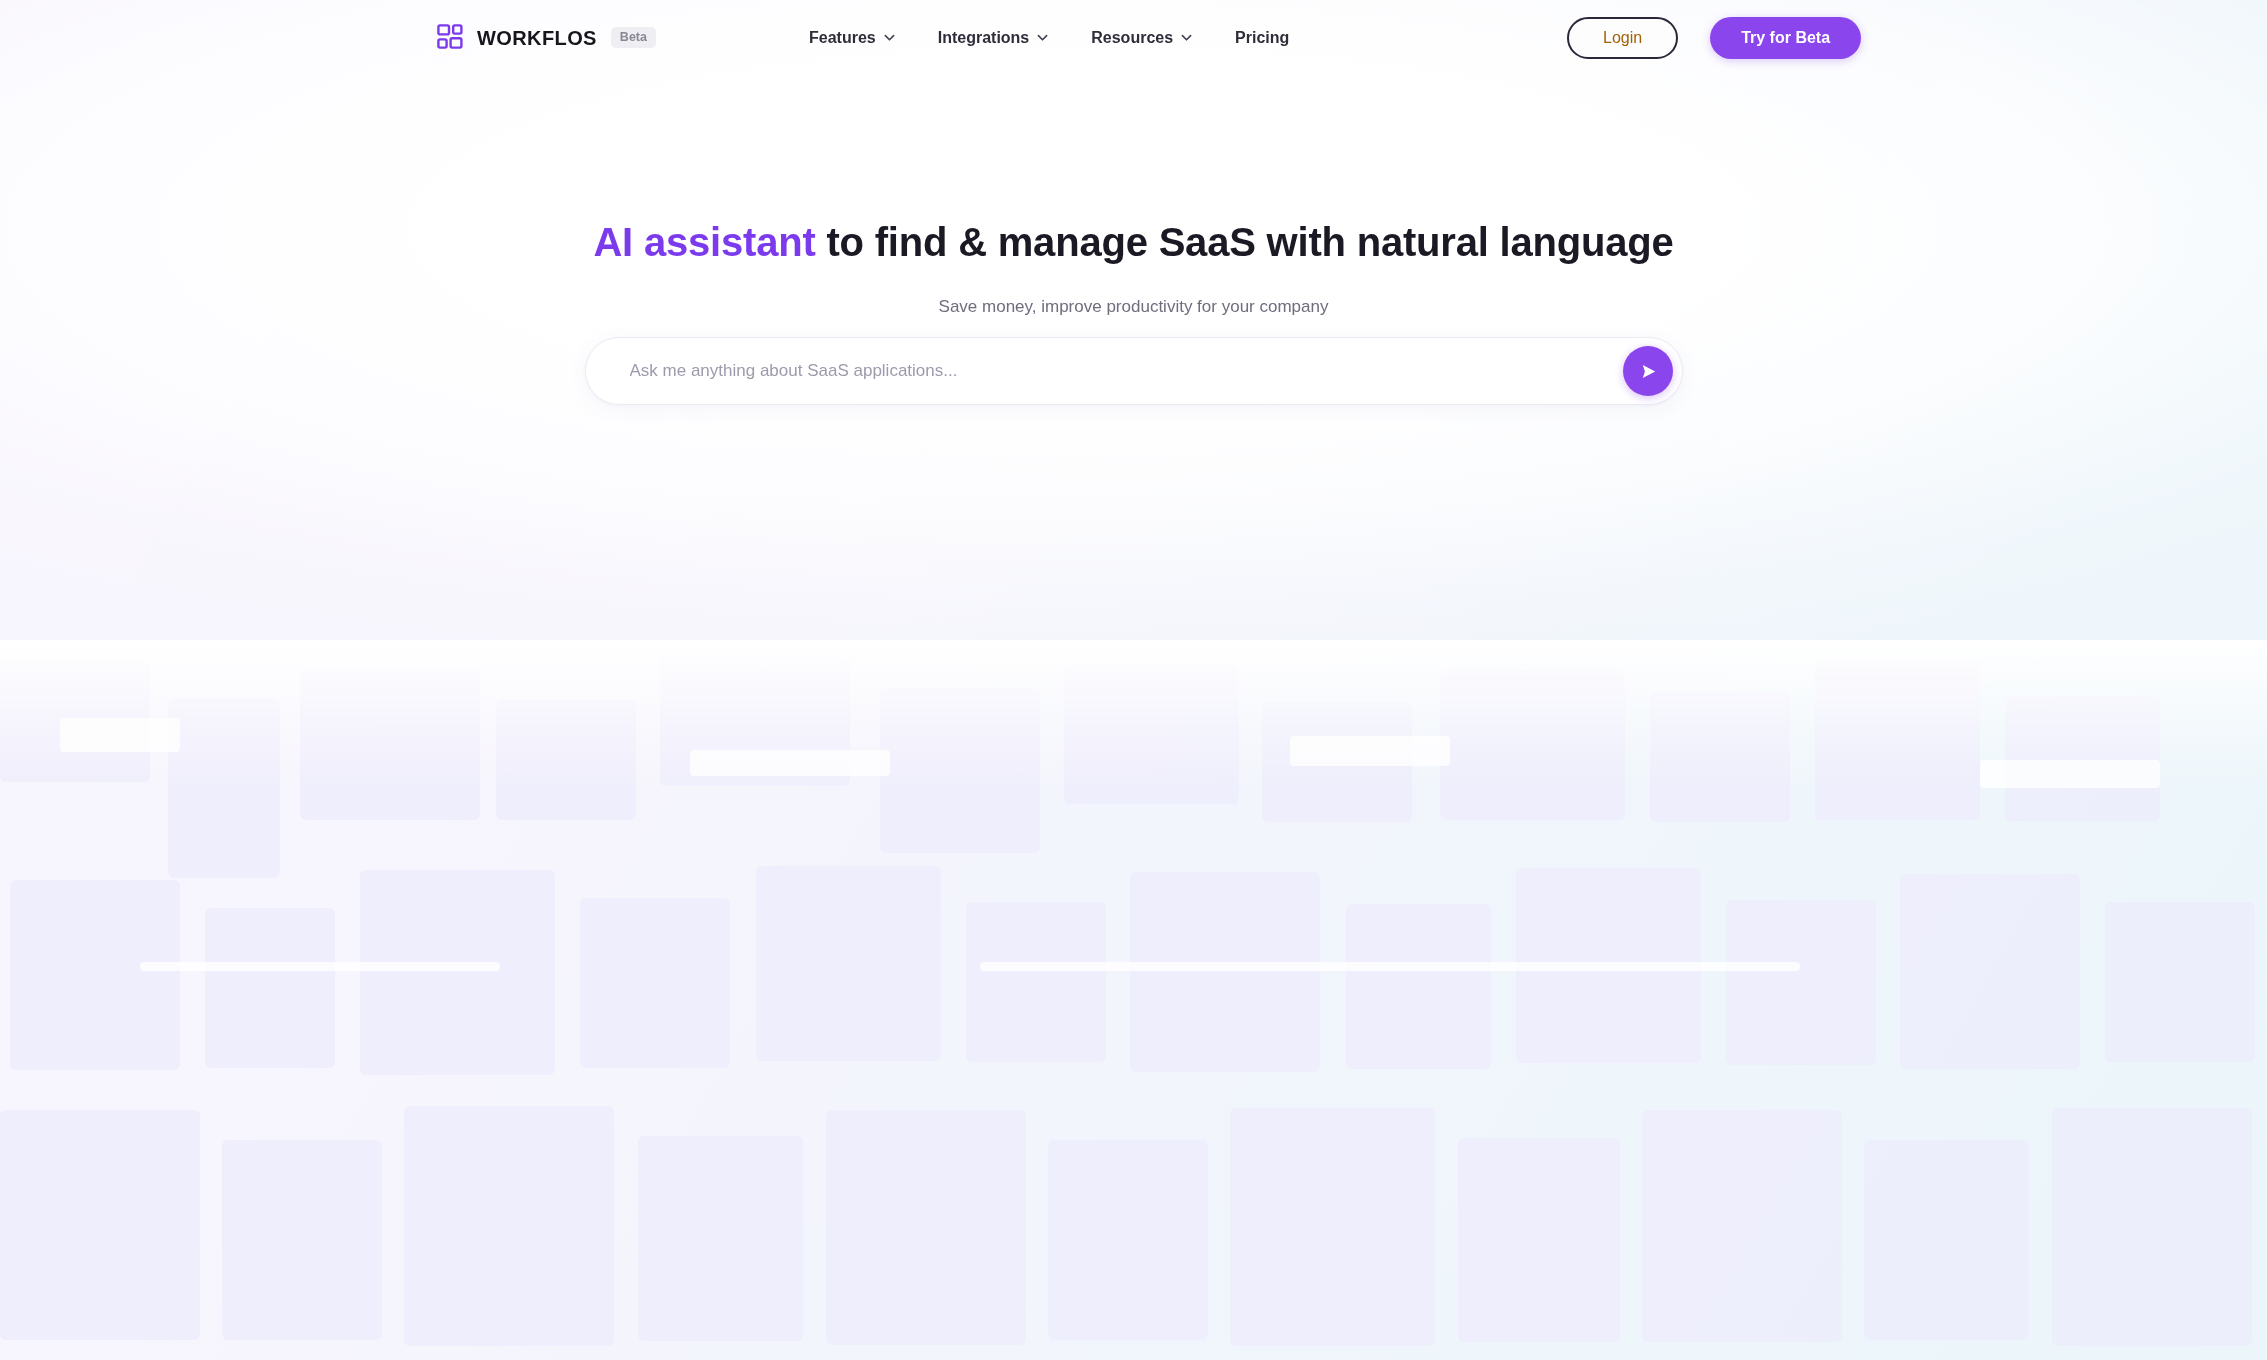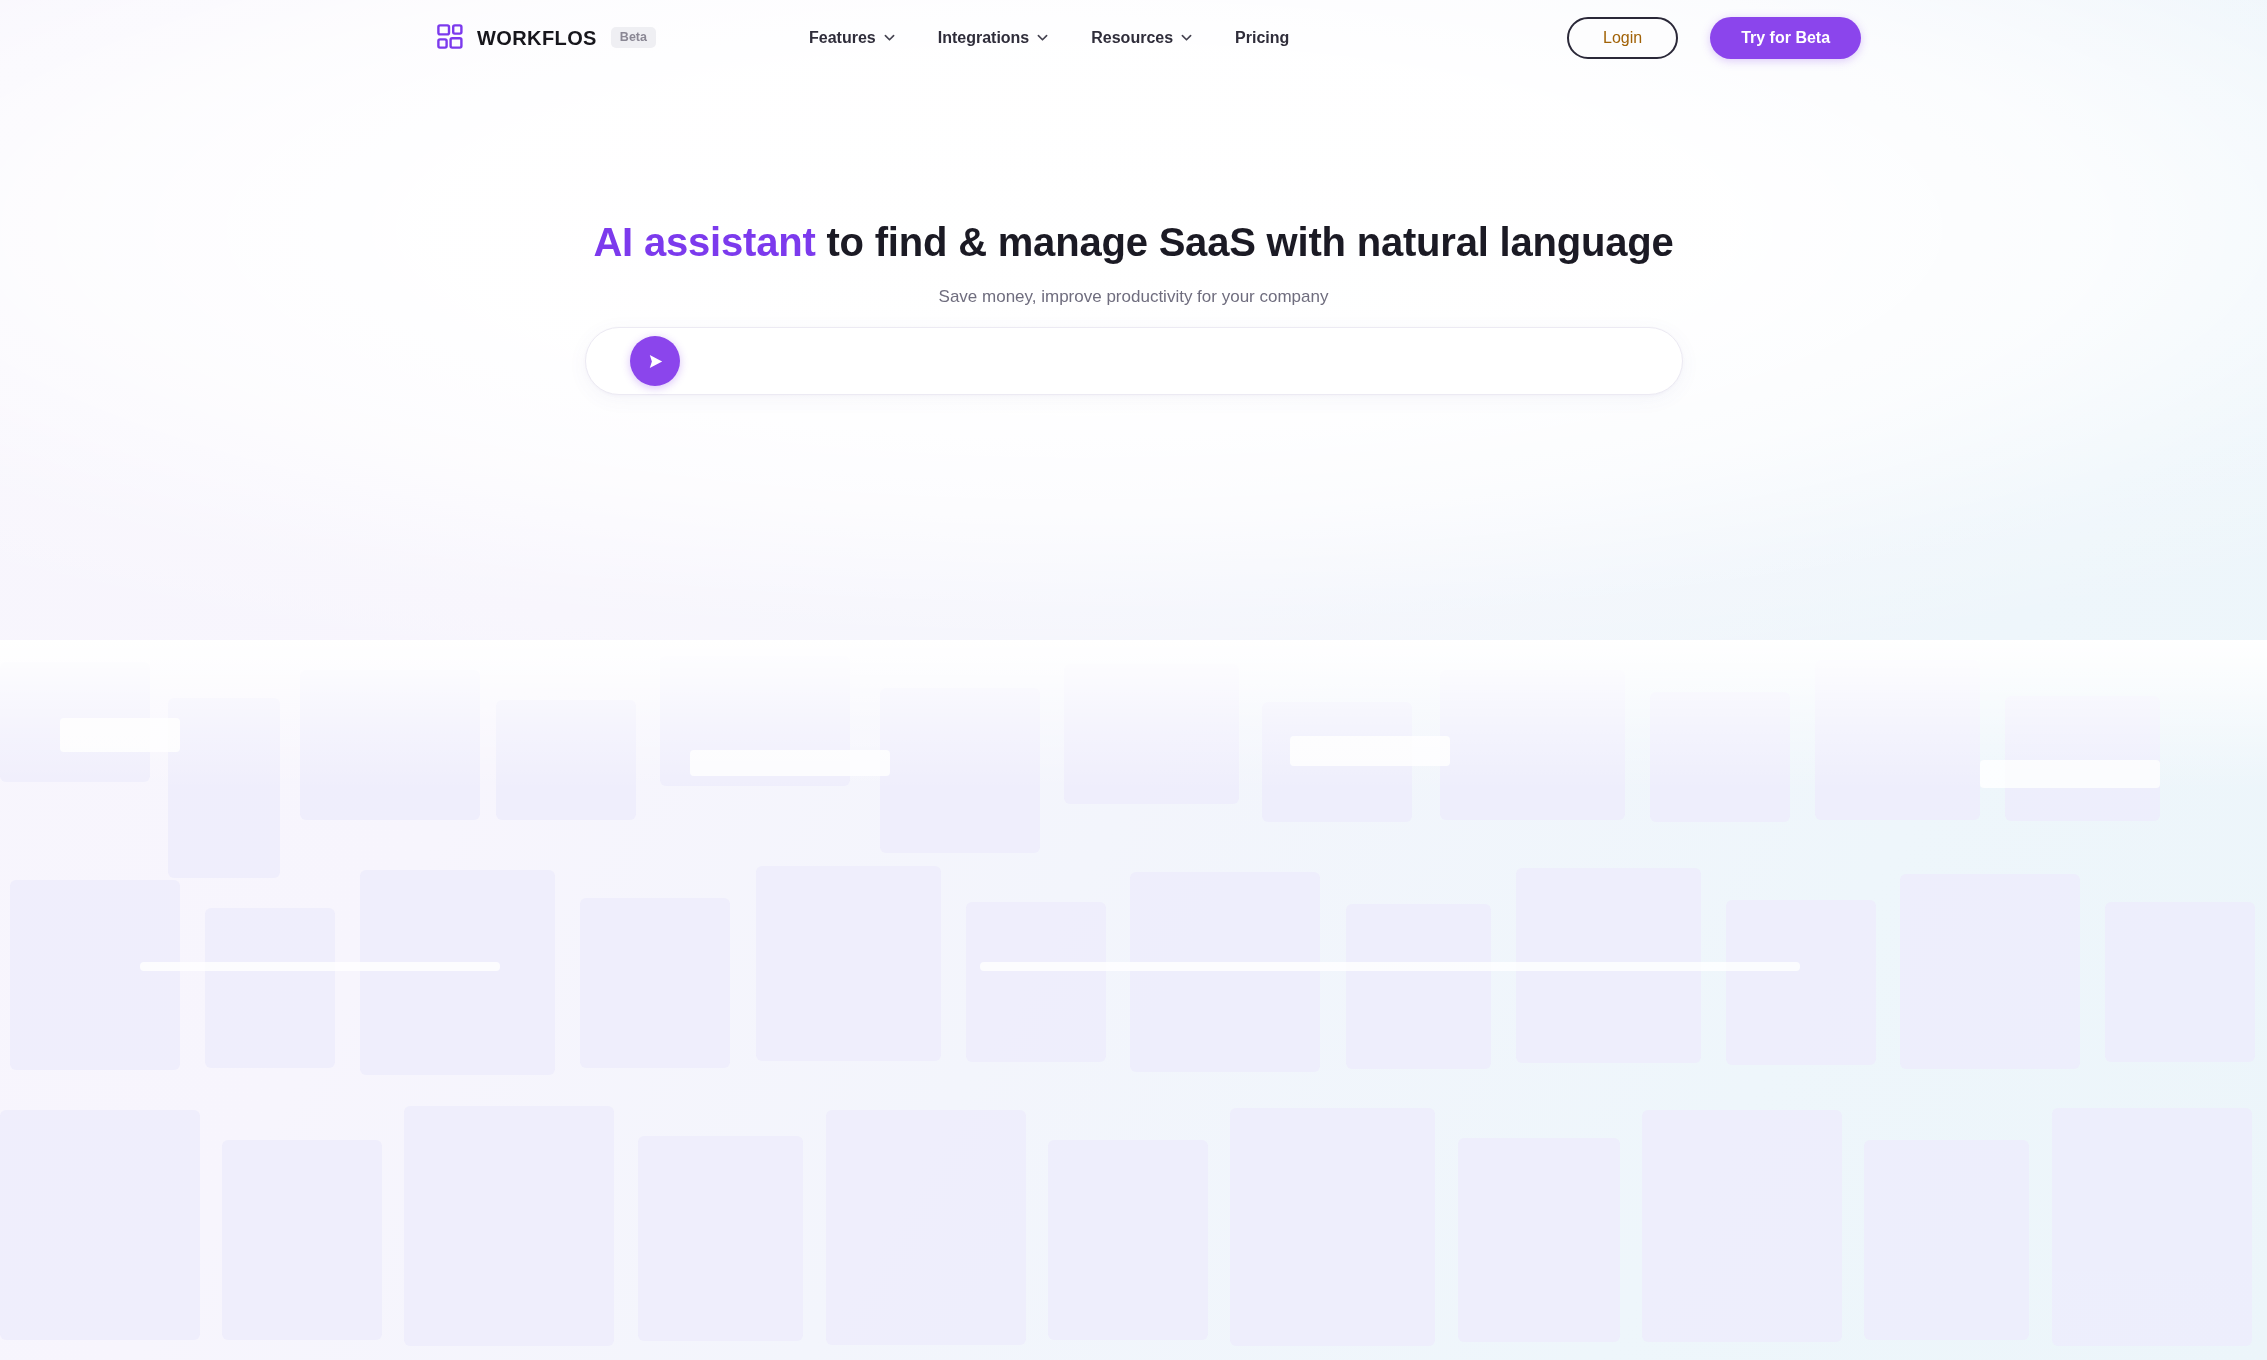--- a/index.html
+++ b/index.html
@@ -193,21 +193,21 @@
     font-weight:700;
     color:#1b1a24;
     letter-spacing:-0.2px;
     line-height:1.2;
     text-align:center;
     white-space:nowrap;
   }
   #headline-accent { color:#7c3aed; }
 
   #subheadline {
-    margin-top:21px;
+    margin-top:31px;
     font-size:17px;
     font-weight:400;
     color:#6f6d7e;
     text-align:center;
     white-space:nowrap;
   }
 
   #search-wrap {
     margin-top:20px;
     width:1098px;
@@ -351,20 +351,21 @@
 
   </div>
 
   <div id="hero">
 
     <h1 id="headline"><span id="headline-accent">AI assistant</span><span id="headline-rest"> to find &amp; manage SaaS with natural language</span></h1>
 
     <p id="subheadline">Save money, improve productivity for your company</p>
 
     <div id="search-wrap">
+      <input id="search-input" type="text" placeholder="Ask me anything about SaaS applications..." style="">
       <button id="search-submit">
         <svg viewBox="0 0 20 20" fill="none">
           <path d="M4 3.2 L17 10 L4 16.8 L6.2 10 Z" fill="#ffffff"></path>
         </svg>
       </button>
     </div>
 
   </div>
 
 </div>

